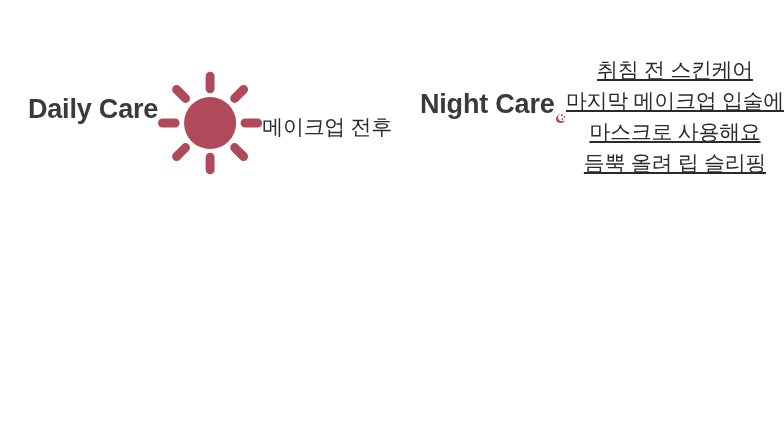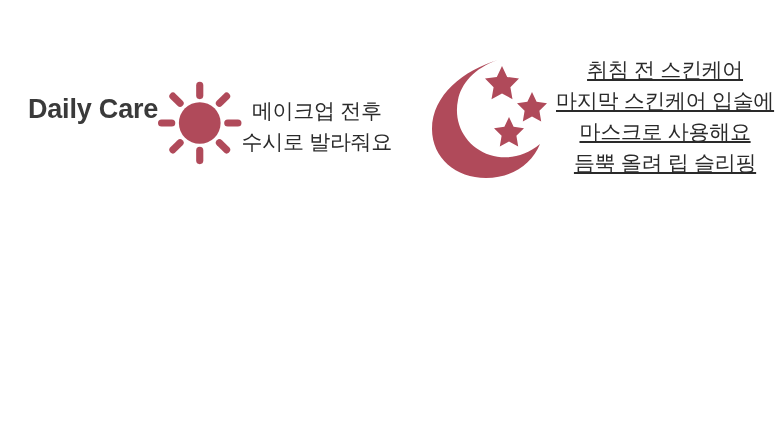--- a/index.html
+++ b/index.html
@@ -136,27 +136,27 @@
 
           <line x1="25" y1="112" x2="37" y2="100"></line>
 
           <line x1="115" y1="112" x2="103" y2="100"></line>
         </g>
       </svg>
     </div>
 
     <p class="care-text daily-text">
       <span class="line">메이크업 전후</span>
-      <span class="line">수시로 발라줘요</span>
     </p>
 
   </section>
 
   <section class="care-column night">
 
+    <h2 class="care-title">Night Care</h2>
 
     <div class="icon-wrap moon-wrap">
       <svg viewBox="0 0 136 124" xmlns="http://www.w3.org/2000/svg" aria-hidden="true">
         <g fill="#b04a5a">
 
           <path d="M 78 4
                    C 44 14, 12 39, 12 73
                    C 12 102, 36 122, 66 122
                    C 92 122, 112 108, 120 88
                    C 104 101, 86 104, 70 99
@@ -170,20 +170,20 @@
                    L 112 60.4 L 102.8 65.4 L 104.6 54.8 L 97 47.2 L 107.4 45.8 Z"></path>
 
           <path d="M 89 61 L 93.6 70.8 L 104 72.2 L 96.4 79.8 L 98.2 90.4
                    L 89 85.4 L 79.8 90.4 L 81.6 79.8 L 74 72.2 L 84.4 70.8 Z"></path>
         </g>
       </svg>
     </div>
 
     <p class="care-text night-text">
       <span class="line">취침 전 스킨케어</span>
-      <span class="line">마지막 스킨케어 입술에</span>
+      <span class="line">마지막 메이크업 입술에</span>
       <span class="line">마스크로 사용해요</span>
       <span class="line">듬뿍 올려 립 슬리핑</span>
     </p>
 
   </section>
 
 </div>
 
 </body></html>

